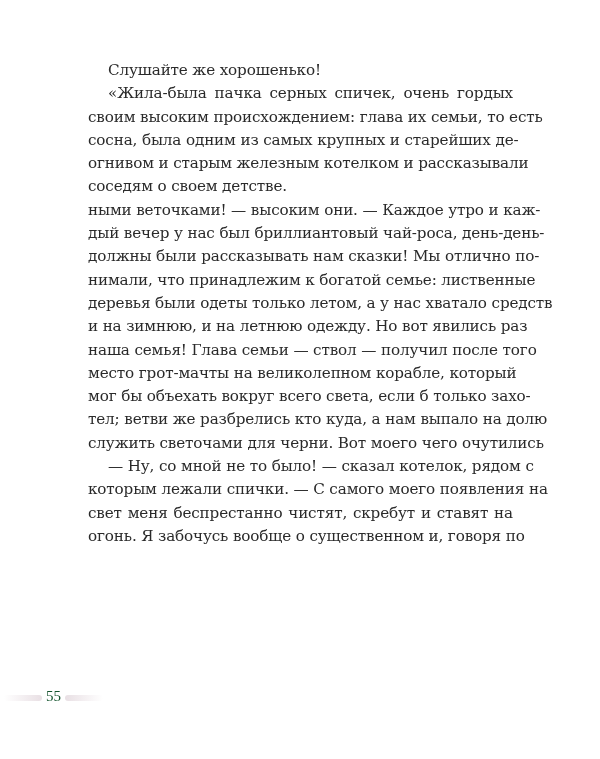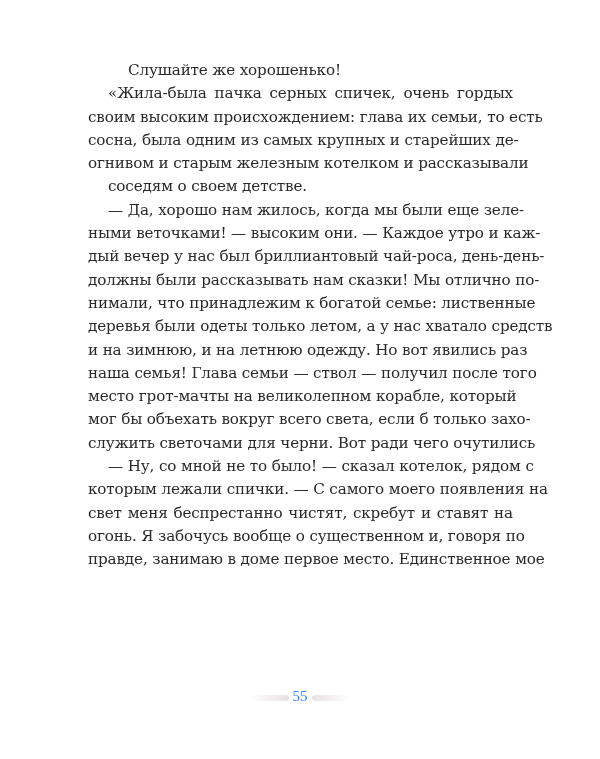--- a/index.html
+++ b/index.html
@@ -4,53 +4,52 @@
   <style>
     html, body { margin: 0; padding: 0; background: #ffffff; }
     body { width: 600px; height: 759px; position: relative; overflow: hidden; }
     .page {
       position: absolute; left: 88px; top: 59px; width: 425px;
       font-family: "DejaVu Serif", "Liberation Serif", serif;
       font-size: 15.2px; line-height: 23.3px; color: #2a2a2a;
       letter-spacing: -0.15px;
     }
     .line { display: block; height: 23.3px; white-space: nowrap; text-align: justify; text-align-last: justify; }
-    .line.last { text-align-last: left; margin-left: 20px; }
+    .line.last { text-align-last: left; }
     .line.indent { padding-left: 20px; }
     .folio {
-      position: absolute; left: 0; width: 600px; top: 688px; text-align: center;
-      font-family: "Liberation Serif", serif; font-size: 15px; color: #3b82f6;
+      position: absolute; left: 0; width: 600px; top: 688px; 
+      font-family: "Liberation Serif", serif; font-size: 15px; color: #14532d;
     }
     .folio .orn { display: inline-block; width: 38px; height: 6px; vertical-align: middle;
       background: linear-gradient(90deg, rgba(230,220,225,0), rgba(230,220,225,0.9)); border-radius: 3px; margin: 0 4px; }
     .folio .orn.r { background: linear-gradient(90deg, rgba(230,220,225,0.9), rgba(230,220,225,0)); }
   </style>
 </head>
 <body>
 
 <div class="page" id="page-body">
     <span class="line indent last">Слушайте же хорошенько!</span>
     <span class="line indent">«Жила-была пачка серных спичек, очень гордых</span>
     <span class="line">своим высоким происхождением: глава их семьи, то есть</span>
     <span class="line">сосна, была одним из самых крупных и старейших де-</span>
     <span class="line">огнивом и старым железным котелком и рассказывали</span>
     <span class="line last">соседям о своем детстве.</span>
-    <span class="line indent">— Да, хорошо нам жилось, когда мы были еще зеле-</span>
     <span class="line">ными веточками! — высоким они. — Каждое утро и каж-</span>
     <span class="line">дый вечер у нас был бриллиантовый чай-роса, день-день-</span>
     <span class="line">должны были рассказывать нам сказки! Мы отлично по-</span>
     <span class="line">нимали, что принадлежим к богатой семье: лиственные</span>
     <span class="line">деревья были одеты только летом, а у нас хватало средств</span>
     <span class="line">и на зимнюю, и на летнюю одежду. Но вот явились раз</span>
     <span class="line">наша семья! Глава семьи — ствол — получил после того</span>
     <span class="line">место грот-мачты на великолепном корабле, который</span>
     <span class="line">мог бы объехать вокруг всего света, если б только захо-</span>
-    <span class="line">служить светочами для черни. Вот ради чего очутились</span>
+    <span class="line">тел; ветви же разбрелись кто куда, а нам выпало на долю</span>
+    <span class="line">служить светочами для черни. Вот моего чего очутились</span>
     <span class="line indent">— Ну, со мной не то было! — сказал котелок, рядом с</span>
     <span class="line">которым лежали спички. — С самого моего появления на</span>
     <span class="line">свет меня беспрестанно чистят, скребут и ставят на</span>
     <span class="line">огонь. Я забочусь вообще о существенном и, говоря по</span>
-    <span class="line">правде, занимаю в доме первое место. Единственное мое</span>
   </div>
 
 <div class="folio">
   <span class="orn"></span><span>55</span><span class="orn r"></span>
 </div>
 
 </body></html>

